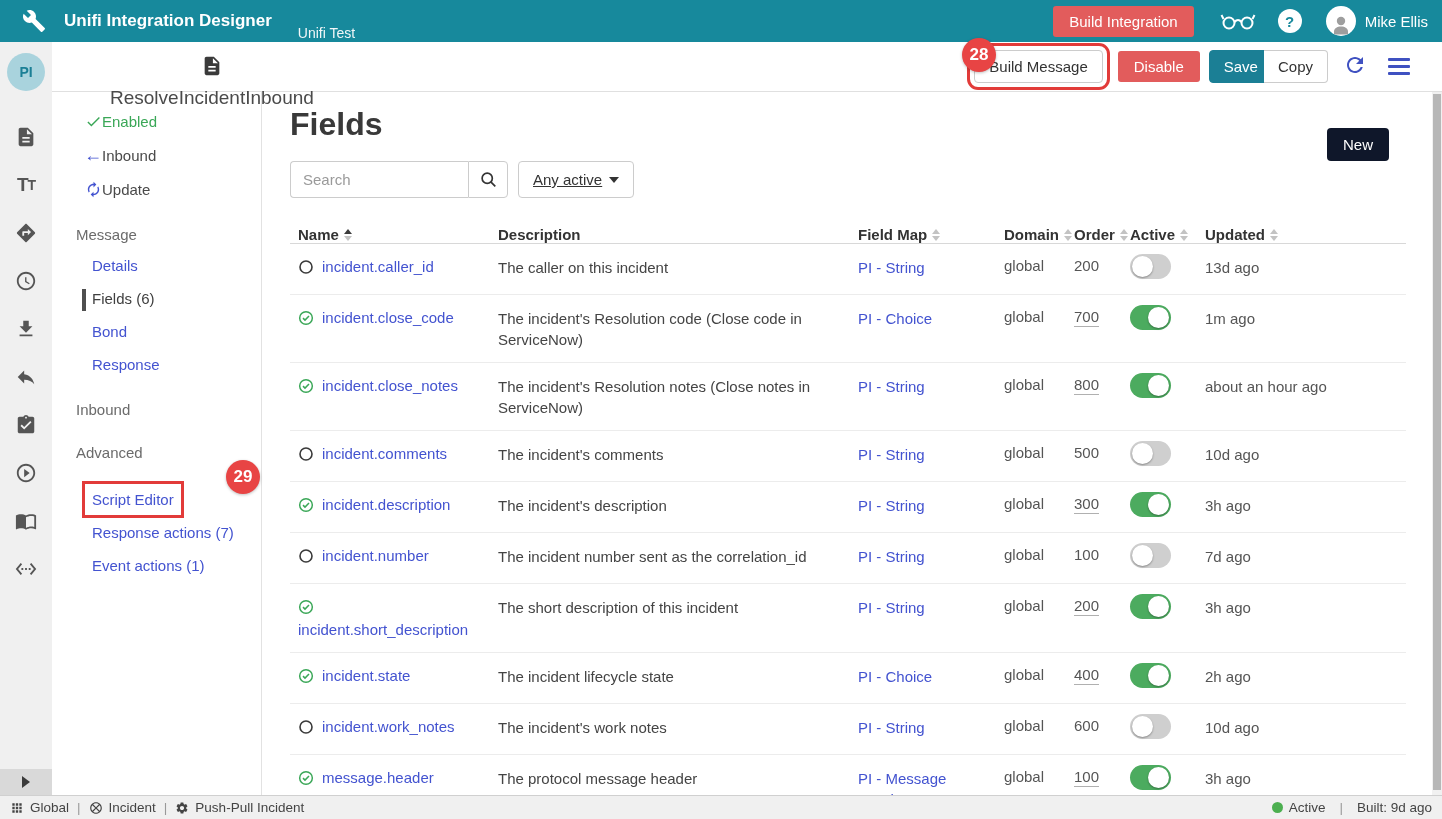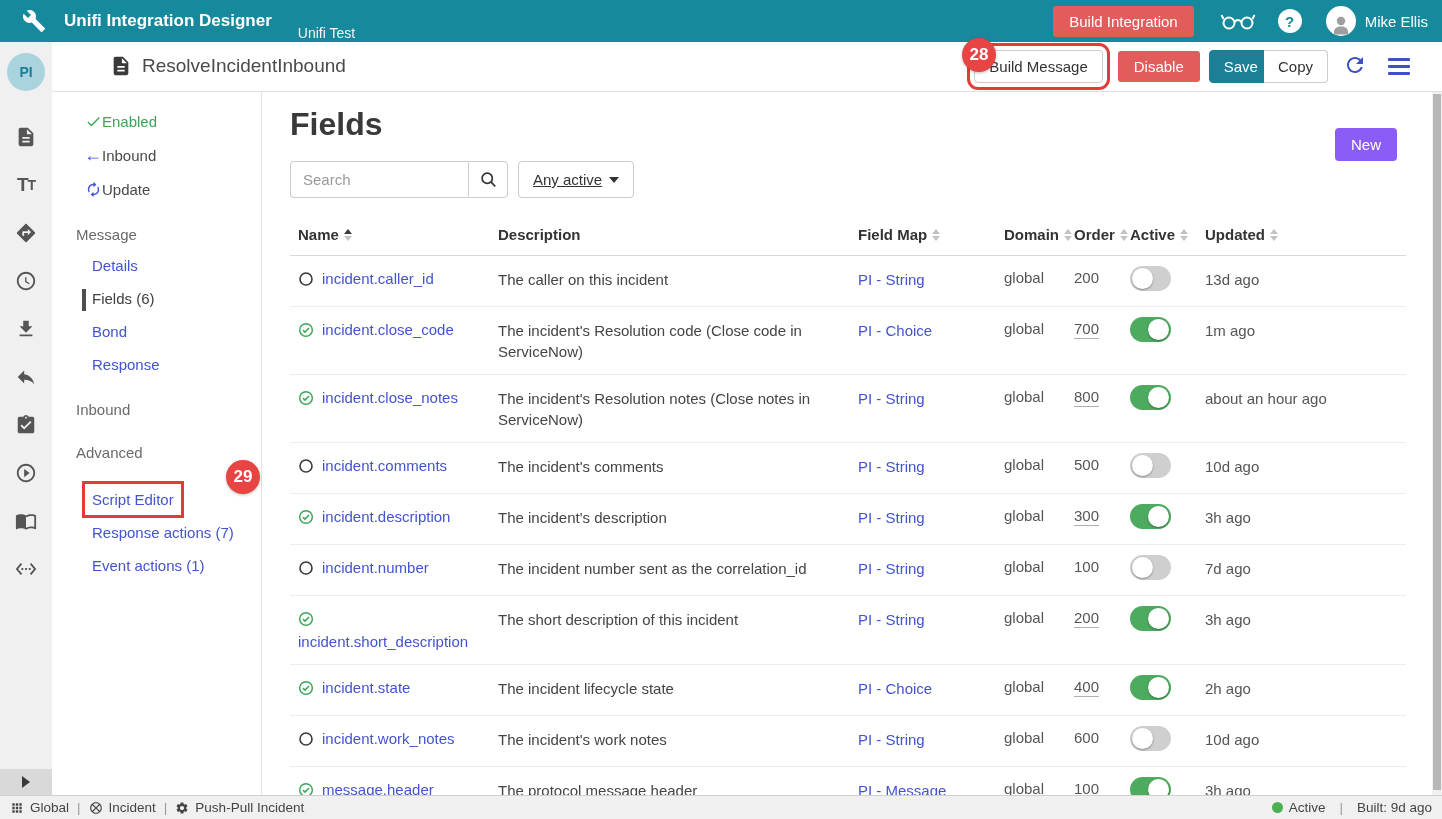--- a/index.html
+++ b/index.html
@@ -13,21 +13,21 @@
   .topbar .app-sub { color:#f2f7f8; font-size:14px; white-space:nowrap;margin-top:24px; }
   .topbar .spacer { flex:1; }
   .btn-red { background:#e25c5c; color:#fff; border:none; border-radius:3px; font-size:15px; padding:7px 16px; font-family:inherit; cursor:pointer; }
   .topbar .glasses { width:36px; height:22px; margin:0 22px 0 26px; }
   .topbar .help { width:24px; height:24px; border-radius:50%; background:#fff; color:#17899c; font-weight:bold; font-size:15px; display:flex; align-items:center; justify-content:center; margin-right:24px; }
   .topbar .avatar { width:30px; height:30px; border-radius:50%; background:#fff; display:flex; align-items:flex-end; justify-content:center; overflow:hidden; margin-right:9px; }
   .topbar .user { color:#fff; font-size:15px; }
 
   
   .subheader { position:absolute; left:52px; top:42px; width:1390px; height:50px; background:#fff; border-bottom:1px solid #e0e0e0; z-index:5; }
-  .doc-title { position:absolute; left:58px; top:13px; display:flex; align-items:center; gap:10px; }
+  .doc-title { position:absolute; left:58px; top:13px; display:flex; align-items:center; gap:10px;flex-direction:column; }
   .doc-title .doc-icon { width:22px; height:22px; }
   .doc-title .title { font-size:19px; color:#4a4a4a; }
   .sub-actions { position:absolute; right:26px; top:8px; display:flex; align-items:center; gap:9px; }
   .btn-plain { background:#fff; border:1px solid #ccc; border-radius:4px; color:#333; font-size:15px; padding:7px 14px; font-family:inherit; cursor:pointer; }
   .btn-teal { background:#1b7f95; color:#fff; border:1px solid #1b7f95; font-size:15px; padding:7px 14px; border-radius:4px 0 0 4px; font-family:inherit; cursor:pointer; }
   .btn-copy { border-radius:0 4px 4px 0; margin-left:-9px; border-left:none; }
   .group { display:flex; }
   .icon-btn { background:none; border:none; cursor:pointer; padding:2px 6px; }
   .refresh-svg { width:24px; height:24px; fill:#3f51c1; }
   .burger { display:flex; flex-direction:column; gap:4px; padding:4px 6px; }
@@ -69,26 +69,26 @@
   
   .content { position:absolute; left:263px; top:92px; width:1170px; height:703px; background:#fff; padding:14px 0 0 27px; overflow:hidden; }
   .page-title { font-size:32px; color:#393939; font-weight:700; }
   .search-row { display:flex; align-items:center; margin-top:18px; }
   .search-input { width:178px; height:37px; border:1px solid #ccc; border-right:none; border-radius:4px 0 0 4px; padding:0 12px; font-size:15px; font-family:inherit; color:#333; outline:none; }
   .search-input::placeholder { color:#9a9a9a; }
   .search-btn { width:40px; height:37px; border:1px solid #ccc; background:#fff; border-radius:0 4px 4px 0; cursor:pointer; display:flex; align-items:center; justify-content:center; }
   .search-btn svg { width:17px; height:17px; fill:none; stroke:#333; stroke-width:2; }
   .filter-btn { height:37px; margin-left:10px; background:#fff; border:1px solid #ccc; border-radius:4px; font-size:15px; color:#333; padding:0 14px; font-family:inherit; cursor:pointer; display:flex; align-items:center; gap:7px;text-decoration:underline; }
   .filter-btn .dcaret { width:0; height:0; border-left:5px solid transparent; border-right:5px solid transparent; border-top:6px solid #333; }
-  .btn-new { position:absolute; right:36px; top:36px; background:#8b5cf6; color:#fff; border:none; border-radius:4px; font-size:15px; padding:8px 16px; font-family:inherit; cursor:pointer; }
+  .btn-new { position:absolute; right:44px; top:36px; background:#0f172a; color:#fff; border:none; border-radius:4px; font-size:15px; padding:8px 16px; font-family:inherit; cursor:pointer; }
 
   
   .table { margin-top:22px; width:1116px; }
   .thead, .trow { display:grid; grid-template-columns:200px 360px 146px 70px 56px 75px 1fr; padding-left:8px; align-items:start; }
-  .thead { border-bottom:1px solid #d8d8d8; padding-bottom:12px; padding-top:6px; }
+  .thead { border-bottom:1px solid #d8d8d8; padding-bottom:0; padding-top:6px; }
   .th { font-size:15px; font-weight:bold; color:#333; display:flex; align-items:center; gap:5px; cursor:pointer; }
   .carets { display:flex; flex-direction:column; gap:2px; }
   .caret { width:0; height:0; border-left:4px solid transparent; border-right:4px solid transparent; }
   .caret.up { border-bottom:5px solid #c3c3c3; }
   .caret.down { border-top:5px solid #c3c3c3; }
   .caret.up.active { border-bottom-color:#3c3c3c; }
   .trow { border-bottom:1px solid #ececec; min-height:46px; padding-top:13px; padding-bottom:12px; font-size:15px; }
   .name-cell { padding-right:14px; line-height:20px; }
   .row-status { display:inline-block; vertical-align:-3px; margin-right:8px; }
   .row-status svg { width:16px; height:16px; }

